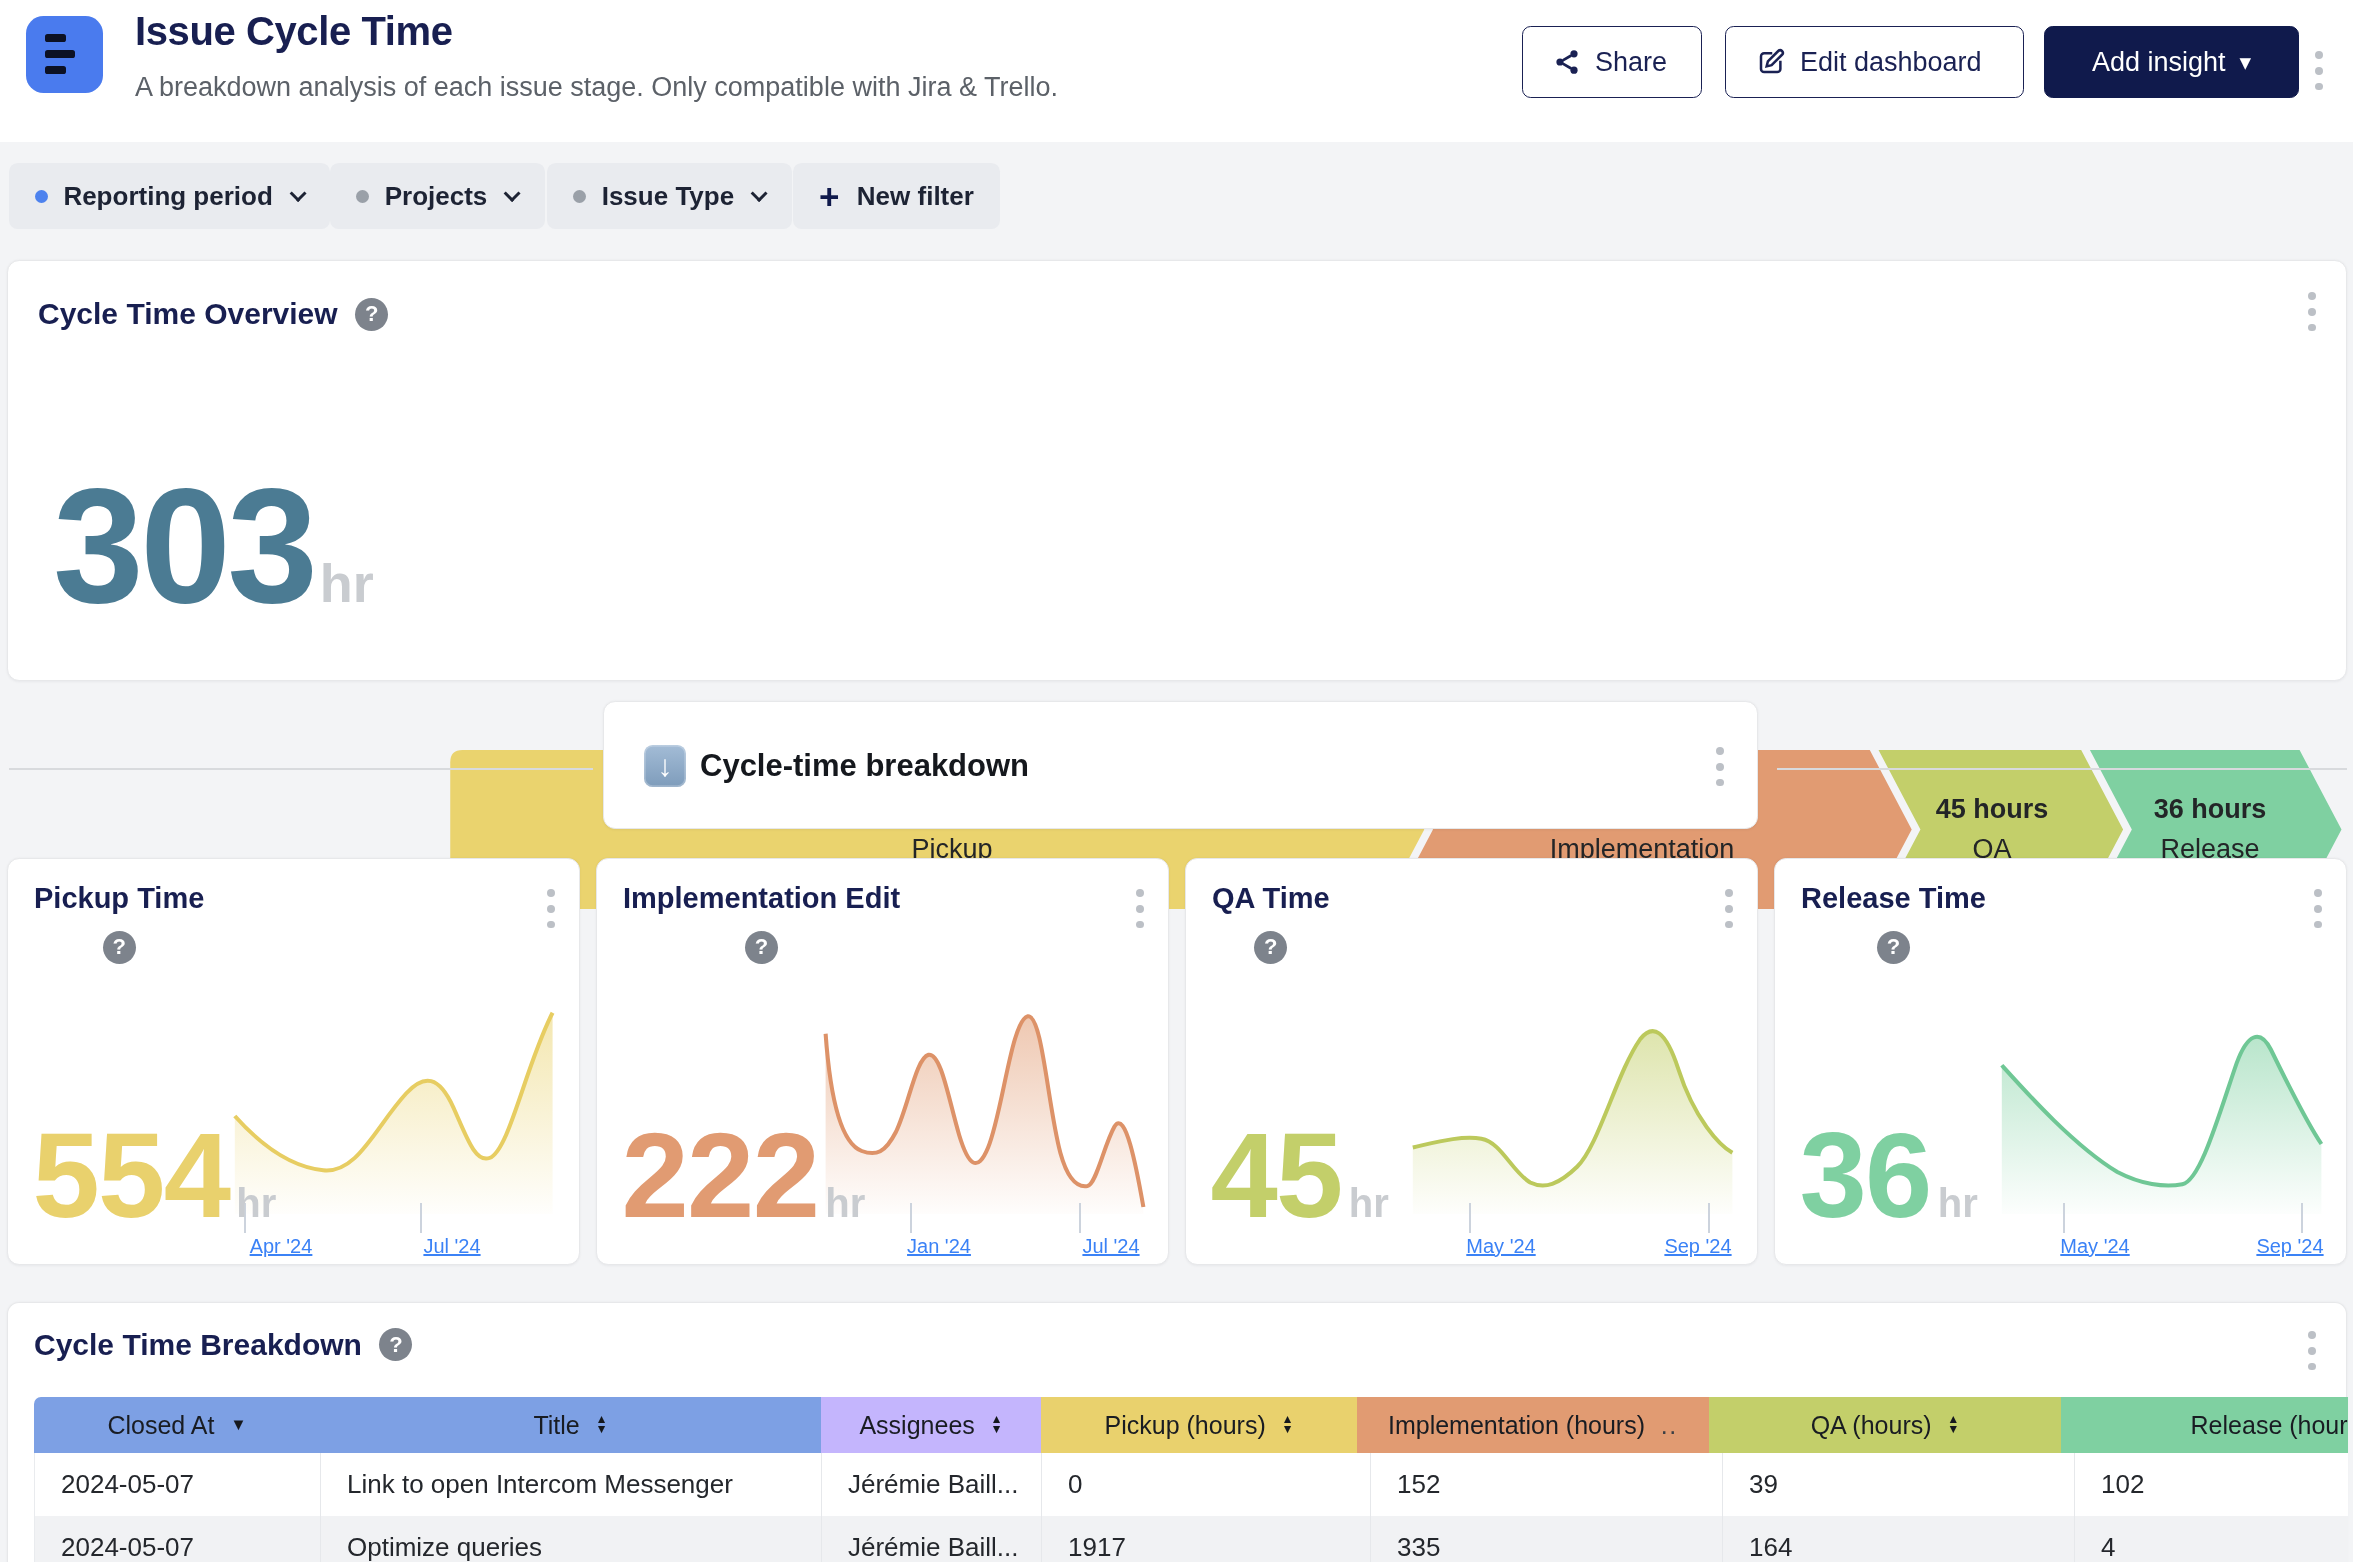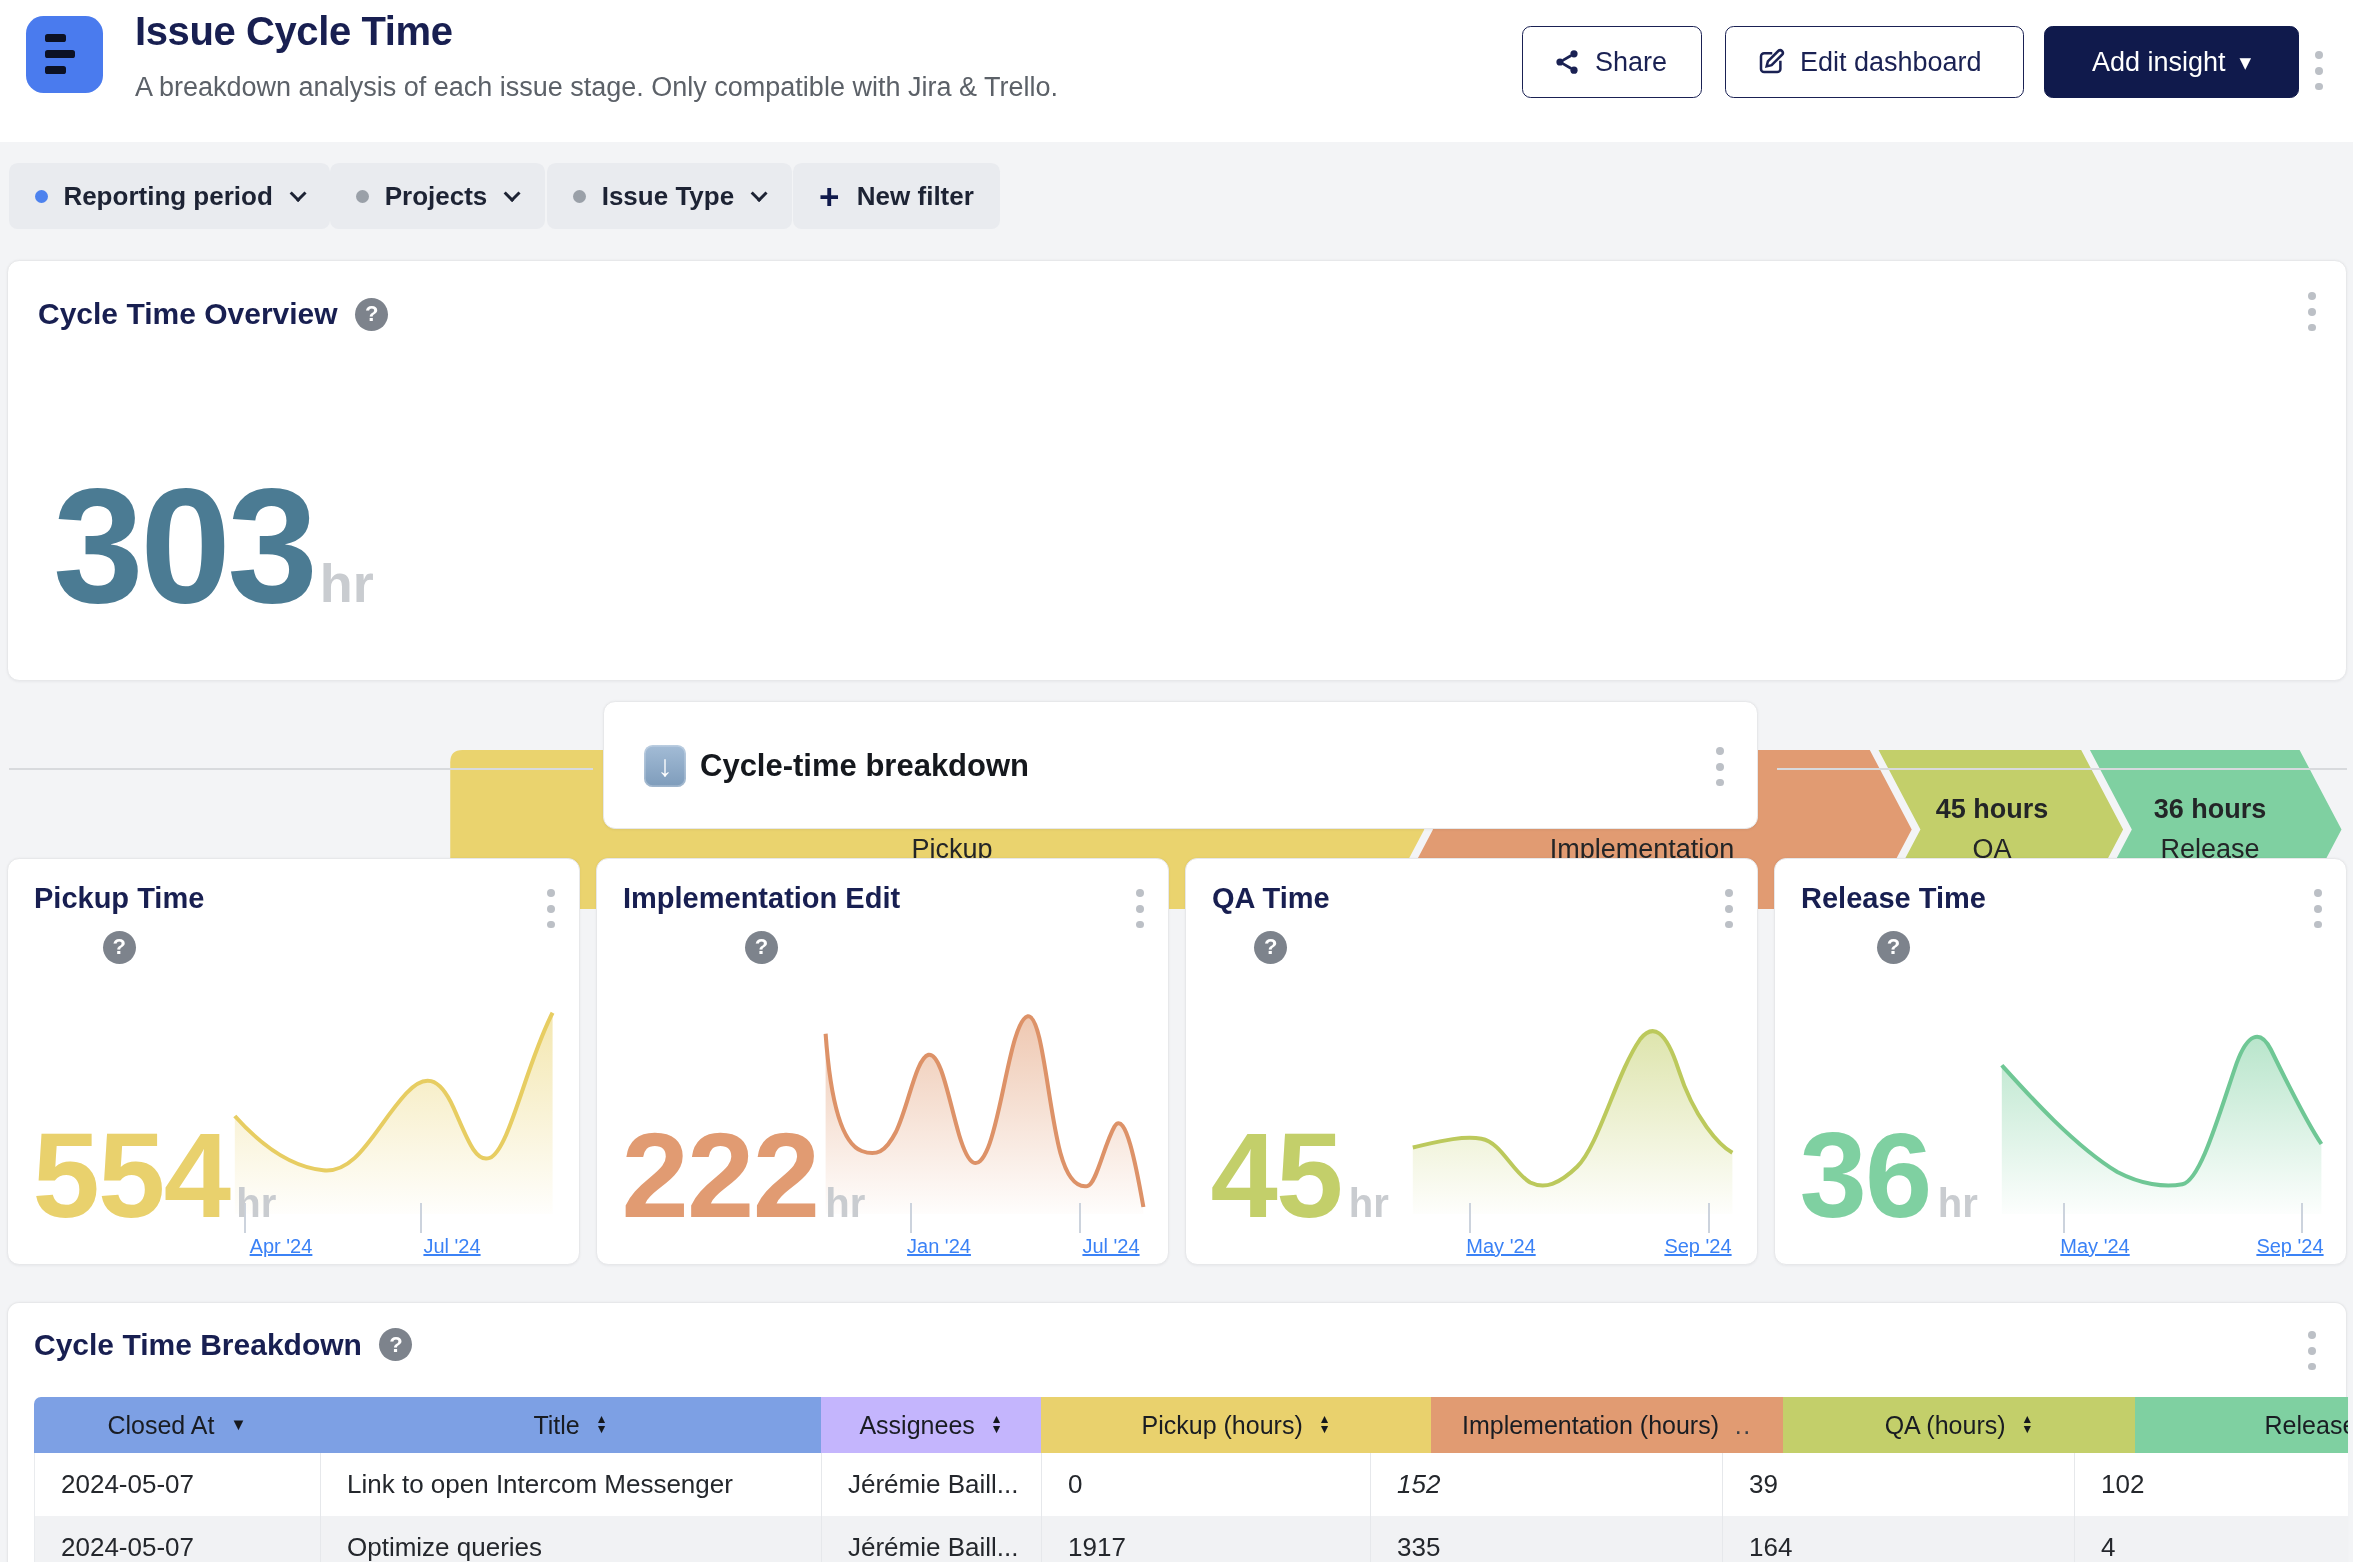--- a/index.html
+++ b/index.html
@@ -362,21 +362,21 @@
               <i>▼</i>
             </span>
         </div>
         <div class="th" style="width:220px; background:#c4b5fd;">
           <span>Assignees</span>
           <span class="sort-both">
               <i>▲</i>
               <i>▼</i>
             </span>
         </div>
-        <div class="th" style="width:390px; background:#e9d16d;">
+        <div class="th" style="width:316px; background:#e9d16d;">
           <span>Pickup (hours)</span>
           <span class="sort-both">
               <i>▲</i>
               <i>▼</i>
             </span>
         </div>
         <div class="th" style="width:352px; background:#e19b72;">
           <span>Implementation (hours)</span>
           <span class="sort-dots">..</span>
         </div>
@@ -390,21 +390,21 @@
         <div class="th" style="width:437px; background:#7fd0a1;">
           <span>Release (hours)</span>
         </div>
       </div>
 
       <div class="trow" style="top:56px;">
         <div class="td" style="width:286px;">2024-05-07</div>
         <div class="td" style="width:501px;">Link to open Intercom Messenger</div>
         <div class="td" style="width:220px;">Jérémie Baill...</div>
         <div class="td" style="width:329px;">0</div>
-        <div class="td" style="width:352px;font-style:italic;">152</div>
+        <div class="td" style="width:352px;">152</div>
         <div class="td" style="width:352px;">39</div>
         <div class="td" style="width:437px;">102</div>
       </div>
 
       <div class="trow alt" style="top:119px;">
         <div class="td" style="width:286px;">2024-05-07</div>
         <div class="td" style="width:501px;">Optimize queries</div>
         <div class="td" style="width:220px;">Jérémie Baill...</div>
         <div class="td" style="width:329px;">1917</div>
         <div class="td" style="width:352px;">335</div>

